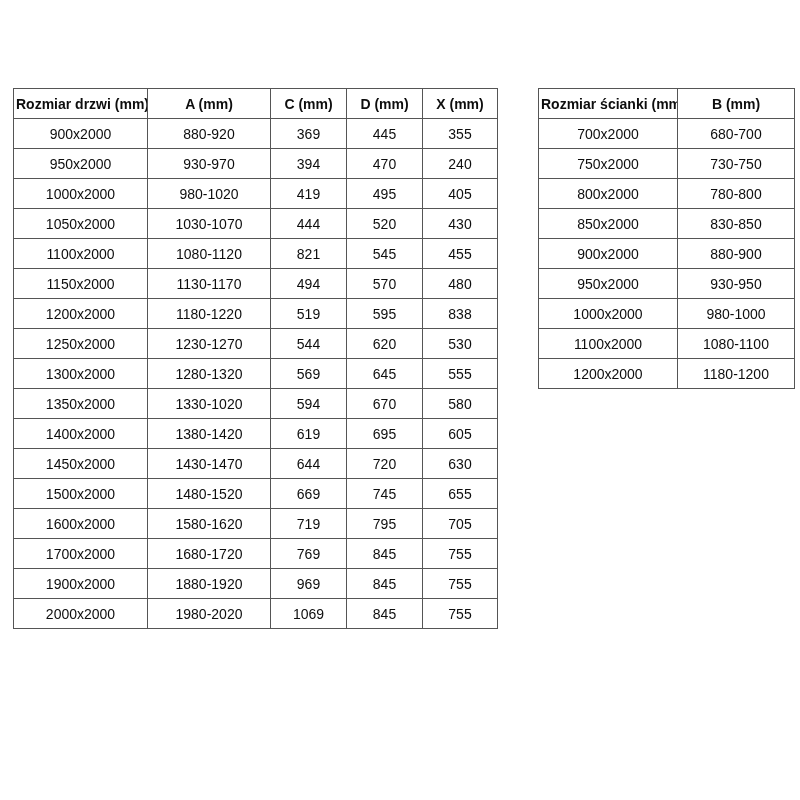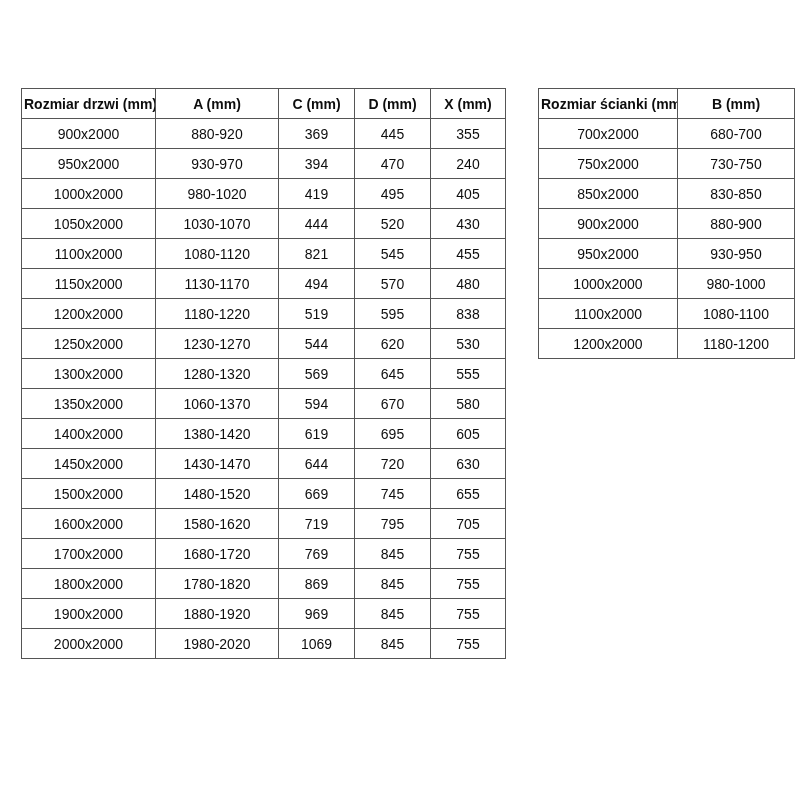--- a/index.html
+++ b/index.html
@@ -22,21 +22,21 @@
     border: 1px solid #555555;
     text-align: center;
     vertical-align: middle;
     font-size: 14px;
     height: 30px;
     padding: 0 2px;
     white-space: nowrap;
     overflow: hidden;
   }
   th { font-weight: bold; font-size: 14px; }
-  #doors-table { left: 21px;   top: 88px; width: 484px; }
+  #doors-table { left: 13px;   top: 88px; width: 484px; }
   #walls-table { left: 538px; top: 88px; width: 256px; }
 </style>
 </head>
 <body>
 
 <table id="doors-table">
   <colgroup>
     <col style="width:134px">
     <col style="width:123px">
     <col style="width:76px">
@@ -111,21 +111,21 @@
       </tr>
       <tr>
         <td>1300x2000</td>
         <td>1280-1320</td>
         <td>569</td>
         <td>645</td>
         <td>555</td>
       </tr>
       <tr>
         <td>1350x2000</td>
-        <td>1060-1370</td>
+        <td>1330-1020</td>
         <td>594</td>
         <td>670</td>
         <td>580</td>
       </tr>
       <tr>
         <td>1400x2000</td>
         <td>1380-1420</td>
         <td>619</td>
         <td>695</td>
         <td>605</td>
@@ -148,27 +148,20 @@
         <td>1600x2000</td>
         <td>1580-1620</td>
         <td>719</td>
         <td>795</td>
         <td>705</td>
       </tr>
       <tr>
         <td>1700x2000</td>
         <td>1680-1720</td>
         <td>769</td>
-        <td>845</td>
-        <td>755</td>
-      </tr>
-      <tr>
-        <td>1800x2000</td>
-        <td>1780-1820</td>
-        <td>869</td>
         <td>845</td>
         <td>755</td>
       </tr>
       <tr>
         <td>1900x2000</td>
         <td>1880-1920</td>
         <td>969</td>
         <td>845</td>
         <td>755</td>
       </tr>
@@ -196,20 +189,24 @@
   <tbody>
       <tr>
         <td>700x2000</td>
         <td>680-700</td>
       </tr>
       <tr>
         <td>750x2000</td>
         <td>730-750</td>
       </tr>
       <tr>
+        <td>800x2000</td>
+        <td>780-800</td>
+      </tr>
+      <tr>
         <td>850x2000</td>
         <td>830-850</td>
       </tr>
       <tr>
         <td>900x2000</td>
         <td>880-900</td>
       </tr>
       <tr>
         <td>950x2000</td>
         <td>930-950</td>

